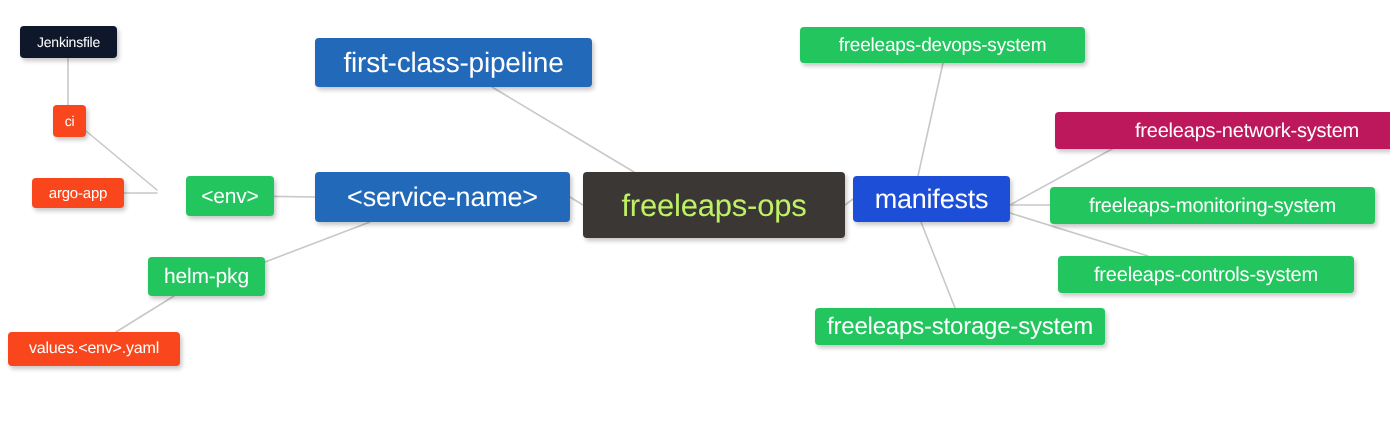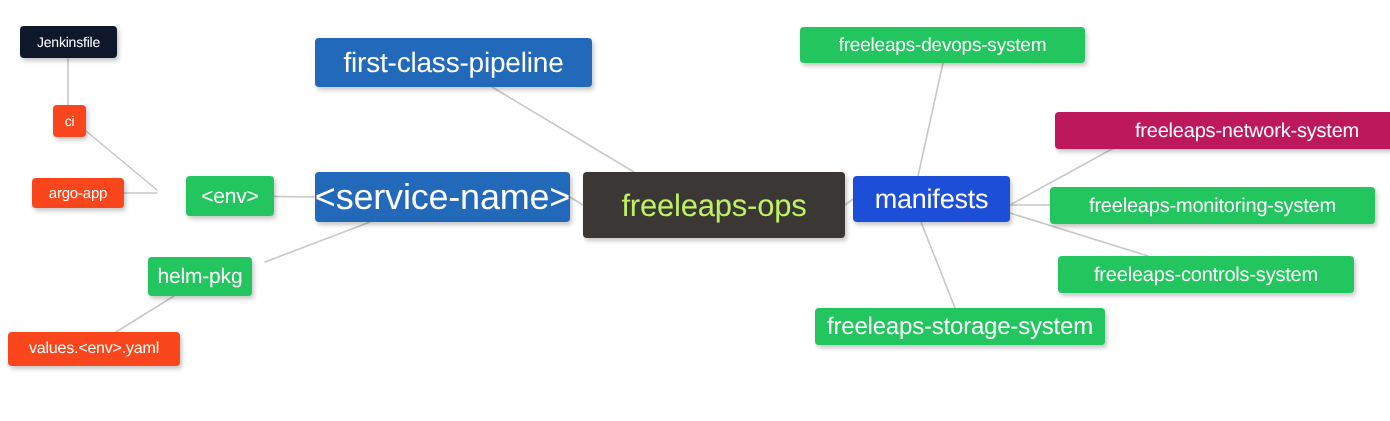--- a/index.html
+++ b/index.html
@@ -68,30 +68,30 @@
       </div>
       <div class="node" style="left: 53px; top: 105px; width: 33px; height: 32px; background: rgb(249, 70, 28); color: rgb(255, 255, 255); font-size: 14px;">
         <span class="node-label">ci</span>
       </div>
       <div class="node" style="left: 32px; top: 178px; width: 92px; height: 30px; background: rgb(249, 70, 28); color: rgb(255, 255, 255); font-size: 15px;">
         <span class="node-label">argo-app</span>
       </div>
       <div class="node" style="left: 157px; top: 176px; width: 88px; height: 40px; background: rgb(34, 197, 94); color: rgb(255, 255, 255); font-size: 21px; margin-left: 29px;">
         <span class="node-label">&lt;env&gt;</span>
       </div>
-      <div class="node" style="left: 148px; top: 257px; width: 104px; height: 39px; background: rgb(34, 197, 94); color: rgb(255, 255, 255); font-size: 21px;">
+      <div class="node" style="left: 148px; top: 257px; width: 117px; height: 39px; background: rgb(34, 197, 94); color: rgb(255, 255, 255); font-size: 21px;">
         <span class="node-label">helm-pkg</span>
       </div>
       <div class="node" style="left: 8px; top: 332px; width: 172px; height: 34px; background: rgb(249, 70, 28); color: rgb(255, 255, 255); font-size: 16px;">
         <span class="node-label">values.&lt;env&gt;.yaml</span>
       </div>
       <div class="node" style="left: 315px; top: 38px; width: 277px; height: 49px; background: rgb(34, 105, 186); color: rgb(255, 255, 255); font-size: 28px;">
         <span class="node-label">first-class-pipeline</span>
       </div>
-      <div class="node" style="left: 315px; top: 172px; width: 255px; height: 50px; background: rgb(34, 105, 186); color: rgb(255, 255, 255); font-size: 36px;">
+      <div class="node" style="left: 315px; top: 172px; width: 255px; height: 50px; background: rgb(34, 105, 186); color: rgb(255, 255, 255); font-size: 27px;">
         <span class="node-label">&lt;service-name&gt;</span>
       </div>
       <div class="node" style="left: 583px; top: 172px; width: 262px; height: 66px; background: rgb(59, 55, 53); color: #bef264; font-size: 31px;">
         <span class="node-label">freeleaps-ops</span>
       </div>
       <div class="node" style="left: 853px; top: 176px; width: 157px; height: 46px; background: #1d4ed8; color: rgb(255, 255, 255); font-size: 27px;">
         <span class="node-label">manifests</span>
       </div>
       <div class="node" style="left: 800px; top: 27px; width: 285px; height: 36px; background: rgb(34, 197, 94); color: rgb(255, 255, 255); font-size: 19px; align-items: center;">
         <span class="node-label">freeleaps-devops-system</span>

